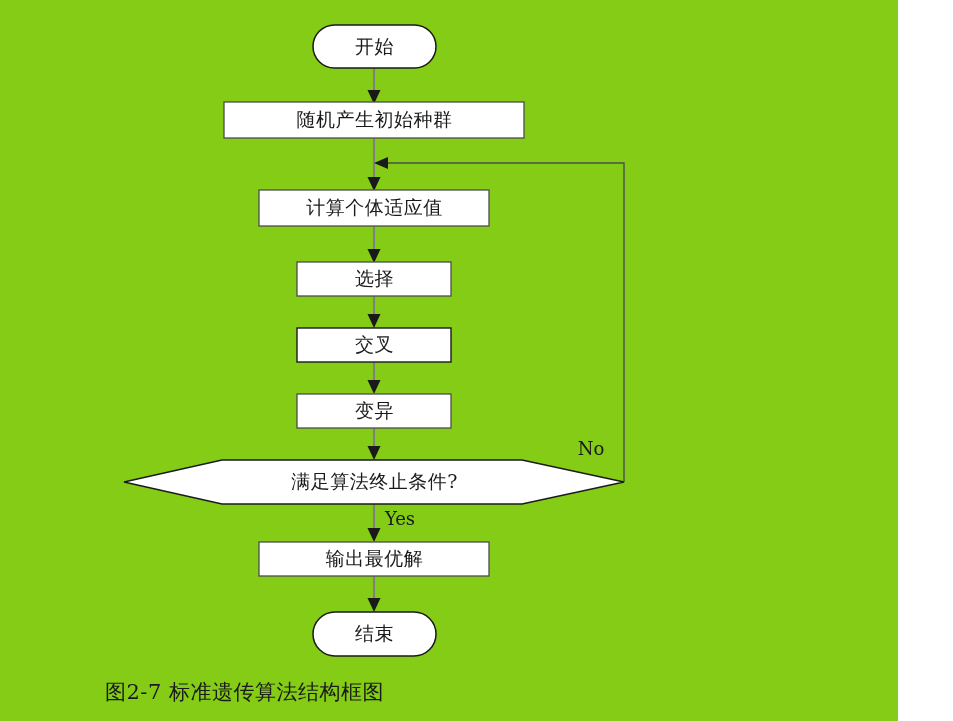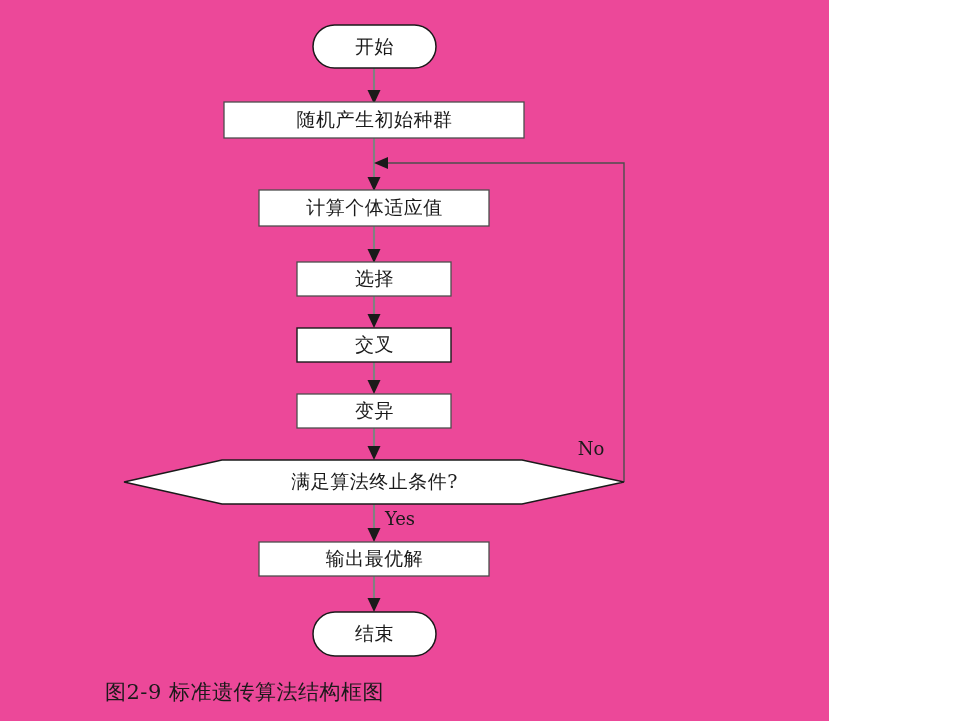--- a/index.html
+++ b/index.html
@@ -6,23 +6,23 @@
   html, body {
     margin: 0;
     padding: 0;
     background: #ffffff;
   }
   body {
     font-family: "DejaVu Sans", "Liberation Sans", sans-serif;
   }
   #page {
     position: relative;
-    width: 829px;
+    width: 898px;
     height: 721px;
-    background: #ec4899;
+    background: #84cc16;
     overflow: hidden;
   }
   #flow-svg {
     position: absolute;
     left: 0;
     top: 0;
     width: 953px;
     height: 721px;
   }
   .node-shape {
@@ -177,15 +177,15 @@
     <g>
       <rect class="node-shape terminal" x="313" y="612" width="123" height="44" rx="22" ry="22"></rect>
       <text class="node-label cjk" x="374.5" y="635">结束</text>
     </g>
 
     <text class="edge-label" x="591" y="450">No</text>
     <text class="edge-label" x="400" y="520">Yes</text>
 
   </svg>
 
-  <div class="caption">图2-9  标准遗传算法结构框图</div>
+  <div class="caption">图2-7  标准遗传算法结构框图</div>
 
 </div>
 
 </body></html>

